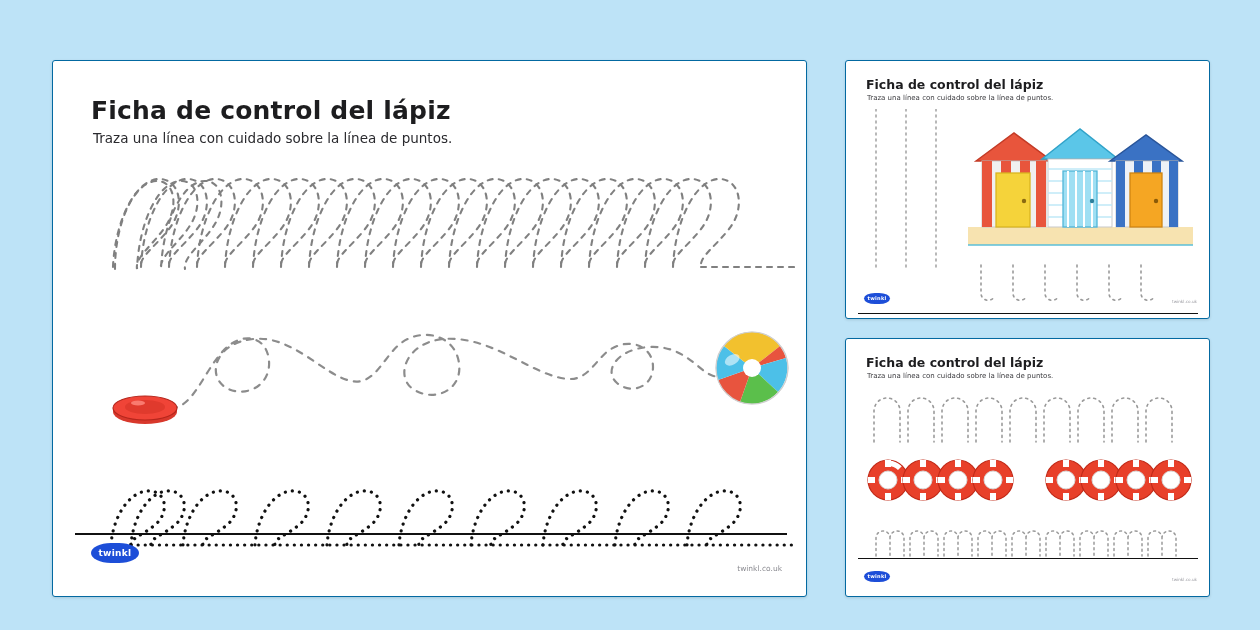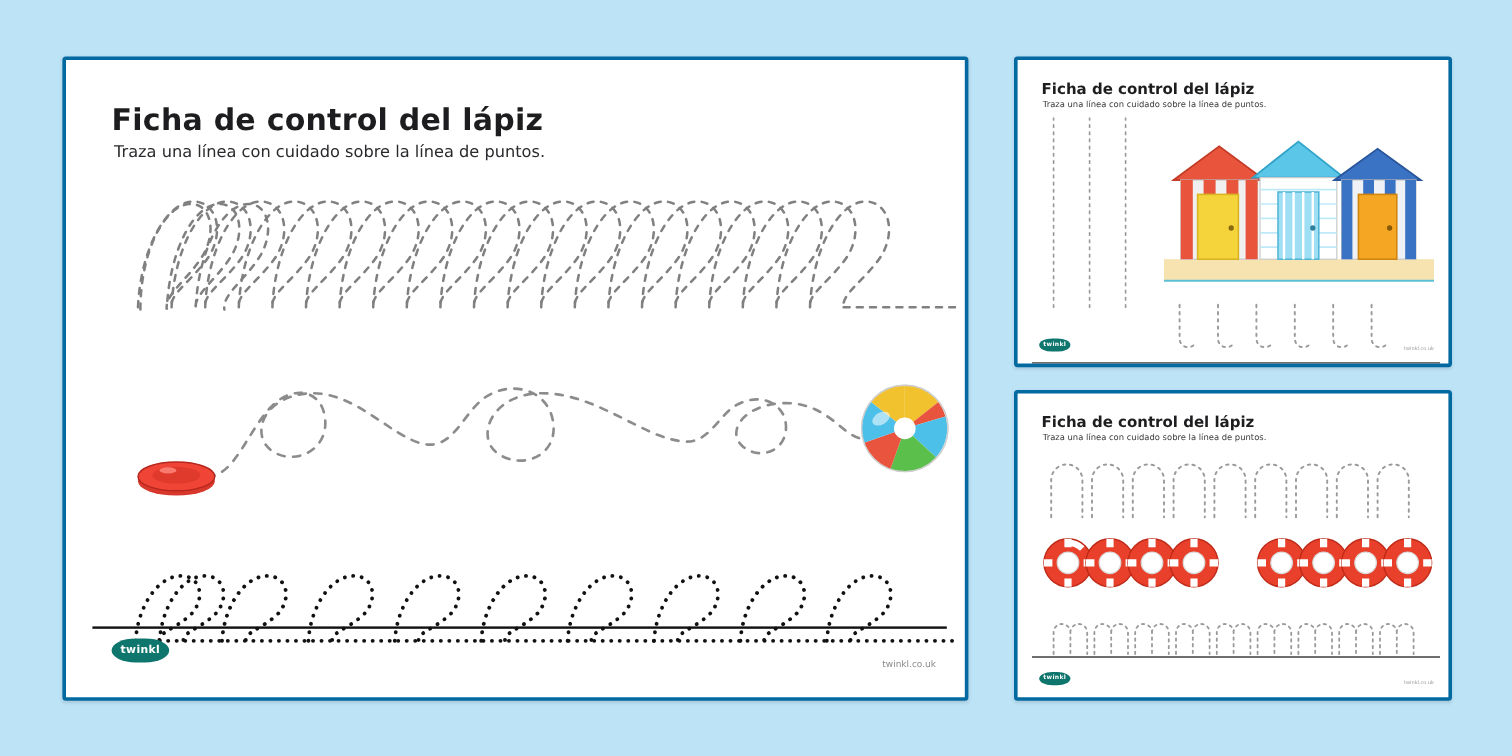--- a/index.html
+++ b/index.html
@@ -17,24 +17,25 @@
   .stage {
     position: absolute;
     inset: 0;
     background: #bde3f7;
   }
 
   
   .sheet {
     position: absolute;
     background: #ffffff;
-    border: 3px solid #0369a1;
+    border: 1px solid #0369a1;
     box-shadow: 0 1px 3px rgba(0,0,0,0.12);
     box-sizing: border-box;
     overflow: hidden;
+    margin-top: 13px;
   }
   .sheet-main {
     left: 52px;
     top: 47px;
     width: 755px;
     height: 537px;
     border-radius: 3px;
   }
   .sheet-small-1 {
     left: 845px;
@@ -98,21 +99,21 @@
   .sm-baseline {
     position: absolute;
     left: 12px;
     height: 1px;
     background: #111;
   }
 
   
   .twinkl-logo {
     position: absolute;
-    background: #0f766e;
+    background: #1d4ed8;
     border-radius: 50% / 60%;
     color: #ffffff;
     font-weight: bold;
     text-align: center;
     line-height: 1;
     display: flex;
     align-items: center;
     justify-content: center;
     letter-spacing: 0.3px;
   }

